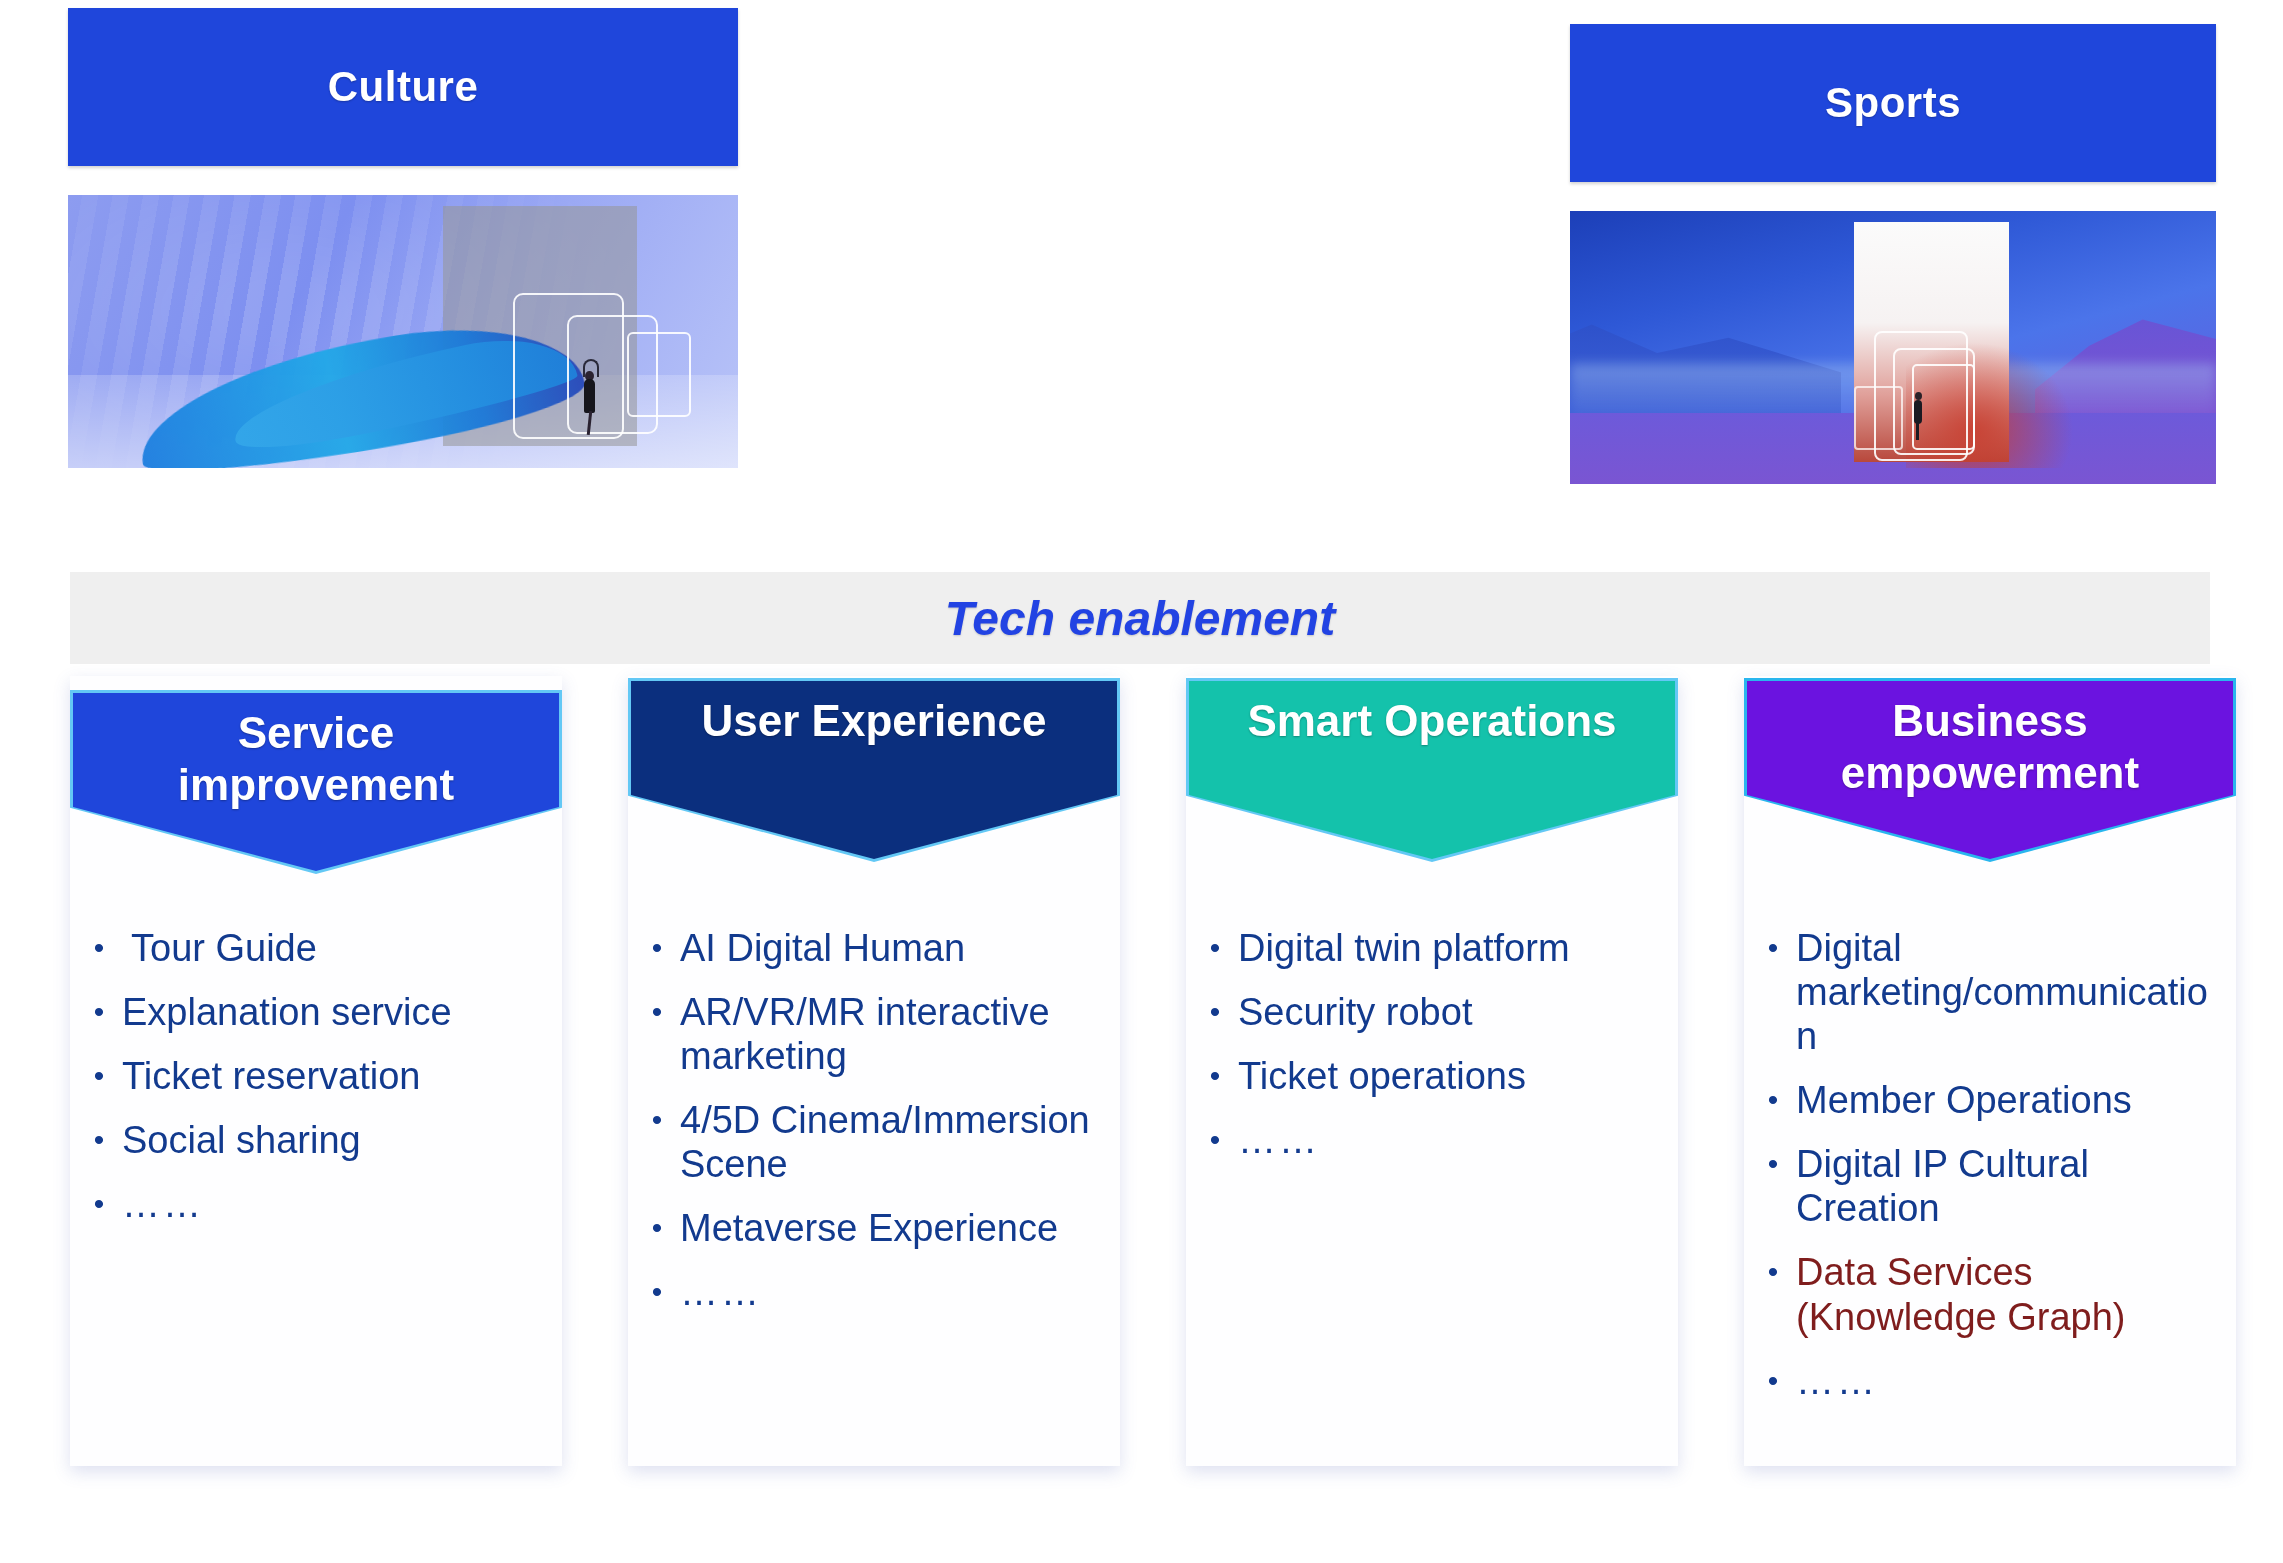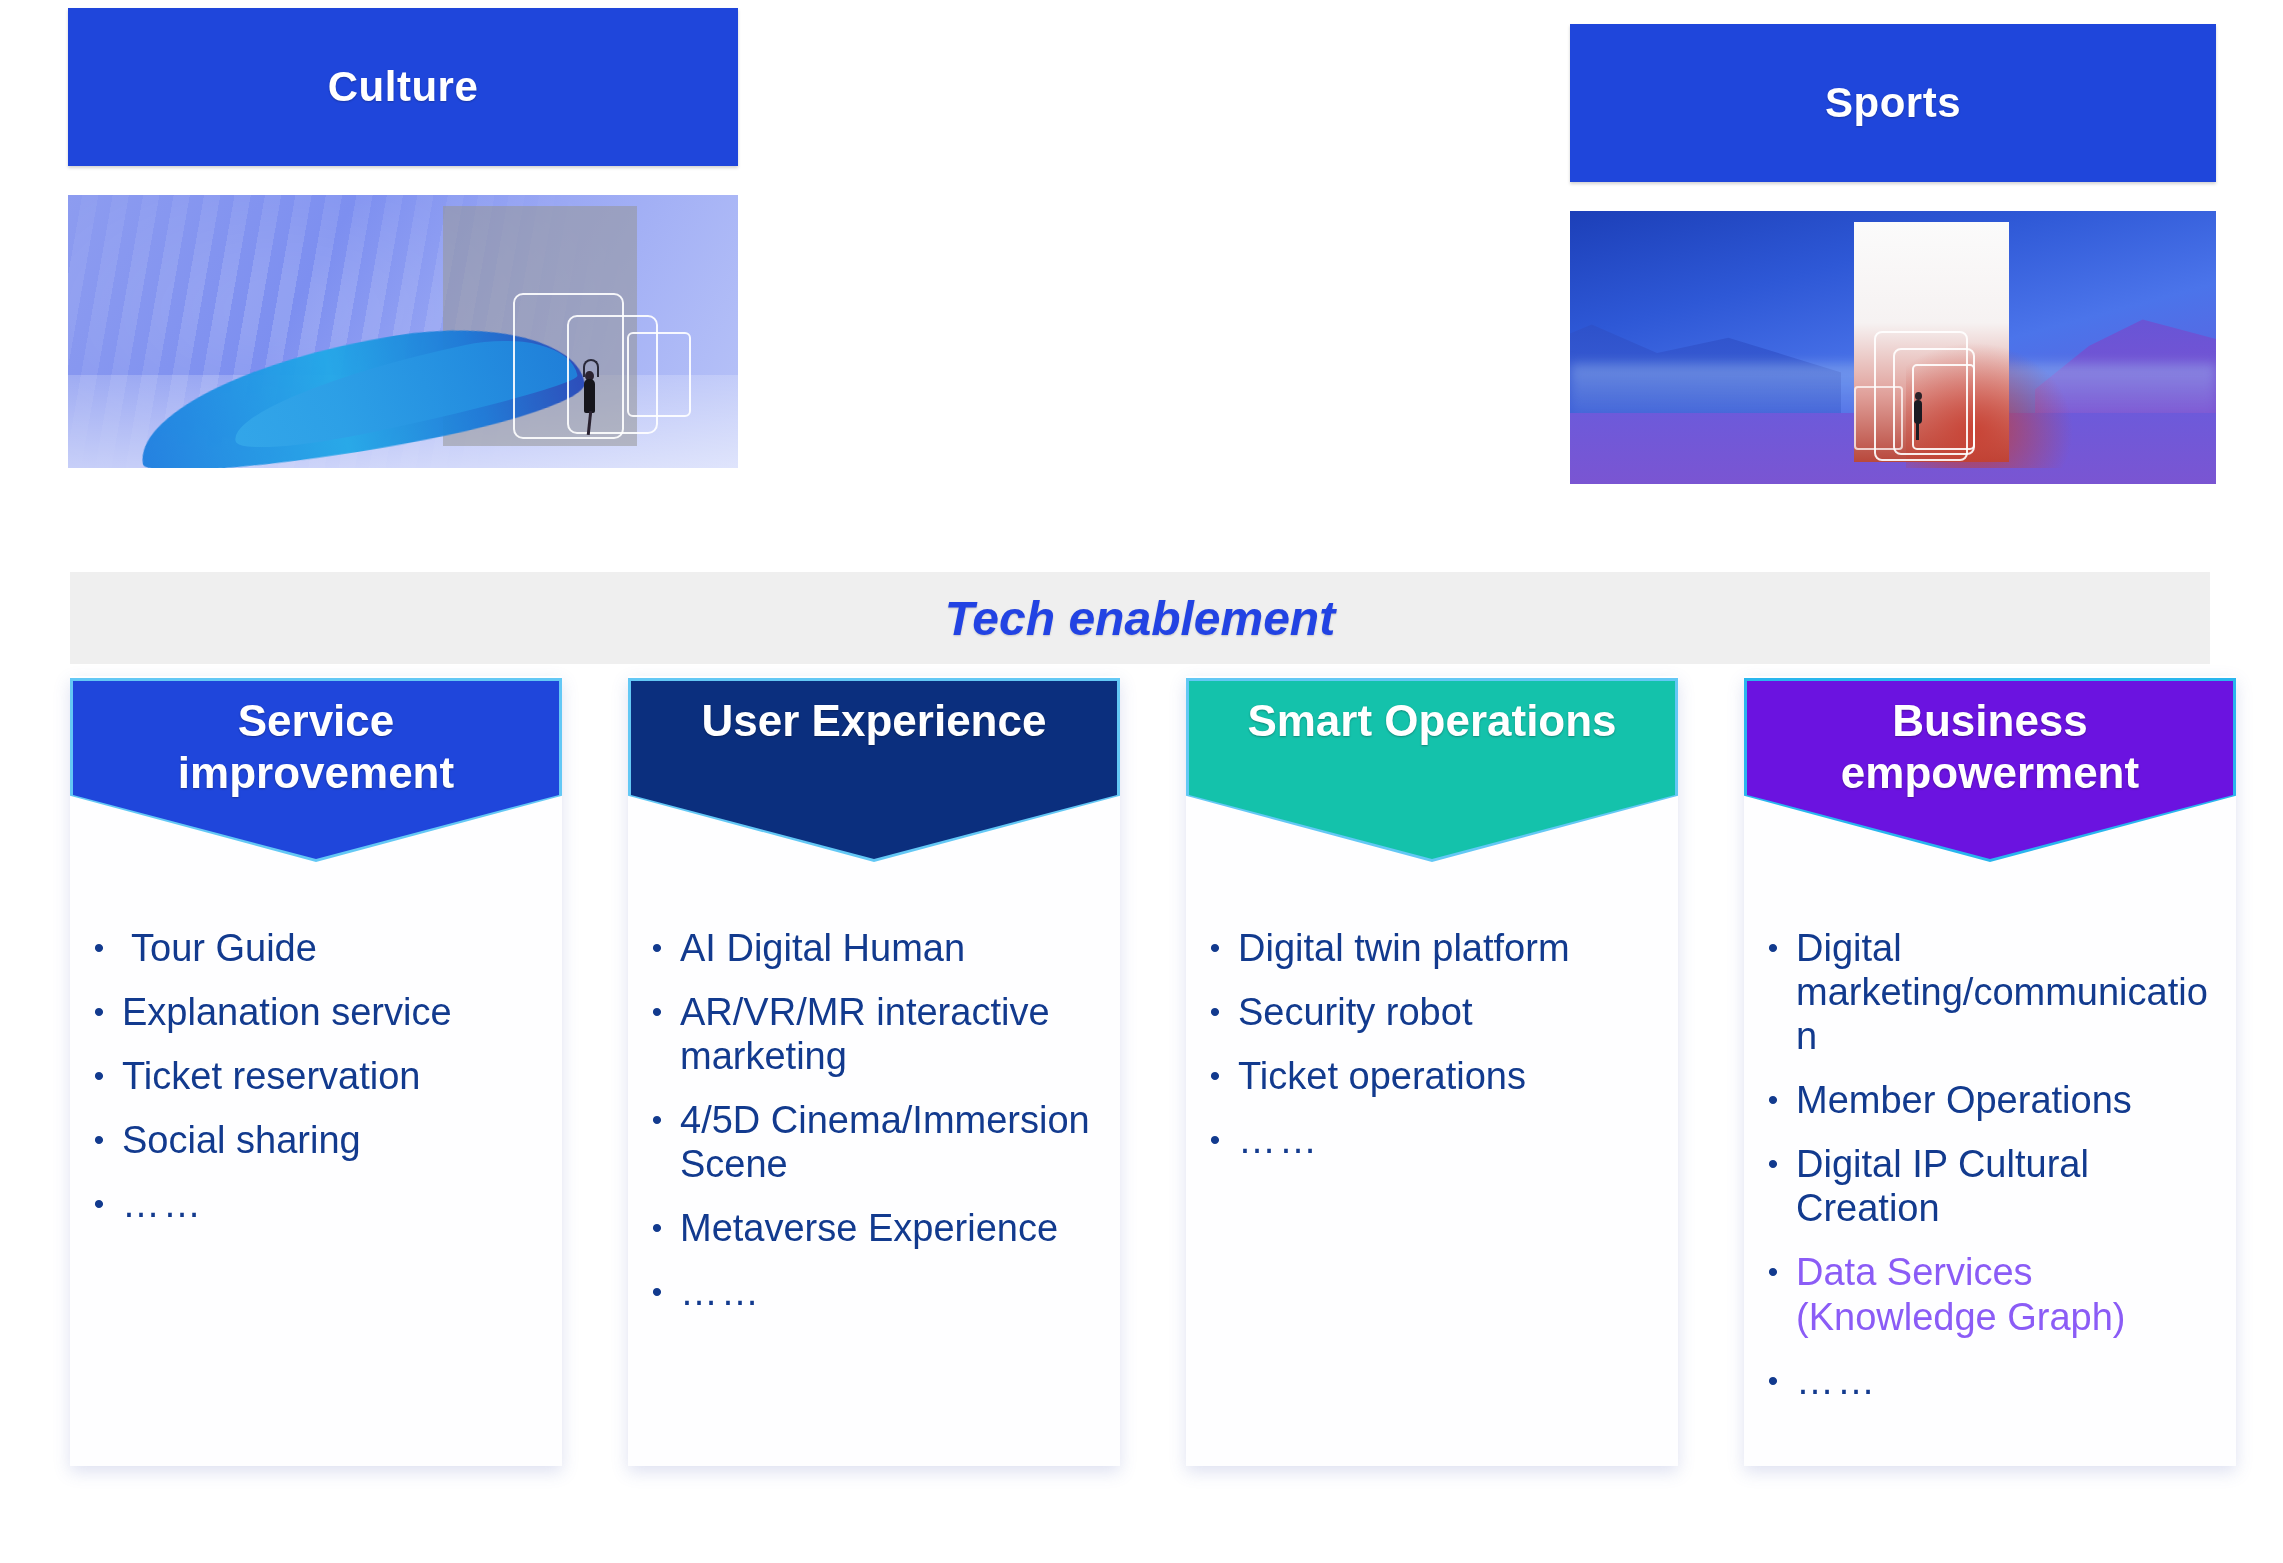--- a/index.html
+++ b/index.html
@@ -198,21 +198,21 @@
 </div>
 
 <div class="tech-band" style="background: rgb(239, 239, 239);">
   <span style="color: rgb(34, 67, 227);">Tech enablement</span>
 </div>
 
 <div class="cards">
 
   <div class="card k1">
     <div class="card-body"></div>
-    <div class="banner" style="background: rgb(99, 200, 245);">
+    <div class="banner" style="background: rgb(99, 200, 245); margin-top: 12px;">
       <div class="banner-in" style="background: rgb(31, 70, 219);">
         <span>Service improvement</span>
       </div>
     </div>
     <div class="bullets">
       <div class="blt">
         <div class="dot" style="color: rgb(18, 58, 142);">•</div>
         <div class="txt" style="color: rgb(18, 58, 142); margin-left: 9px;">Tour Guide</div>
         </div>
       <div class="blt">
@@ -307,21 +307,21 @@
       <div class="blt">
         <div class="dot" style="color: rgb(18, 58, 142);">•</div>
         <div class="txt" style="color: rgb(18, 58, 142);">Member Operations</div>
         </div>
       <div class="blt">
         <div class="dot" style="color: rgb(18, 58, 142);">•</div>
         <div class="txt" style="color: rgb(18, 58, 142);">Digital IP Cultural Creation</div>
         </div>
       <div class="blt">
         <div class="dot" style="color: rgb(18, 58, 142);">•</div>
-        <div class="txt" style="color: #8b5cf6;">Data Services (Knowledge Graph)</div>
+        <div class="txt" style="color: #7f1d1d;">Data Services (Knowledge Graph)</div>
         </div>
       <div class="blt ell">
         <div class="dot" style="color: rgb(18, 58, 142);">•</div>
         <div class="txt" style="color: rgb(18, 58, 142);">……</div>
         </div>
     </div>
   </div>
 </div>
 
 </body></html>

